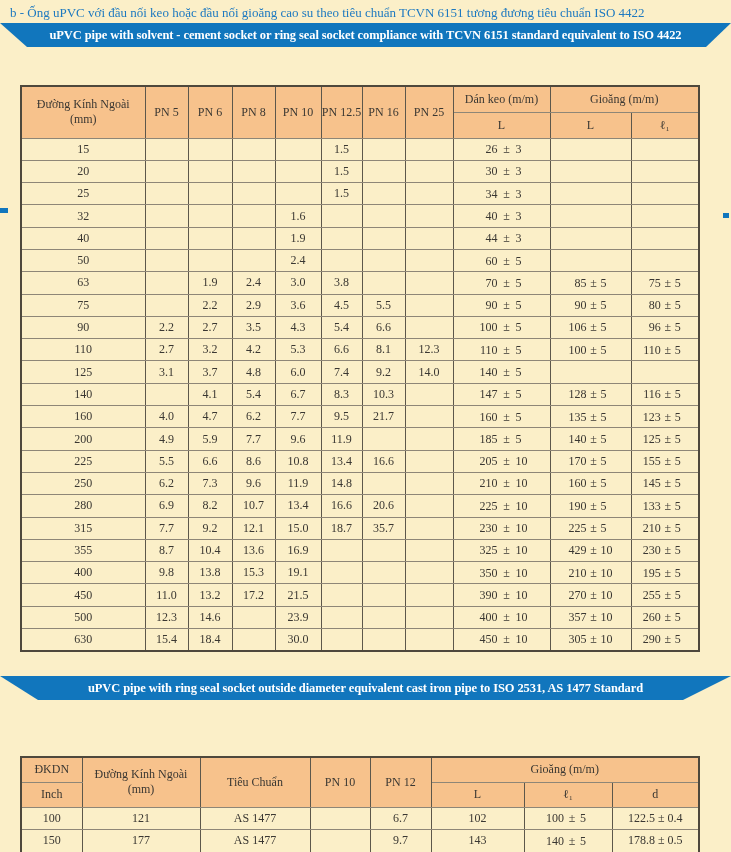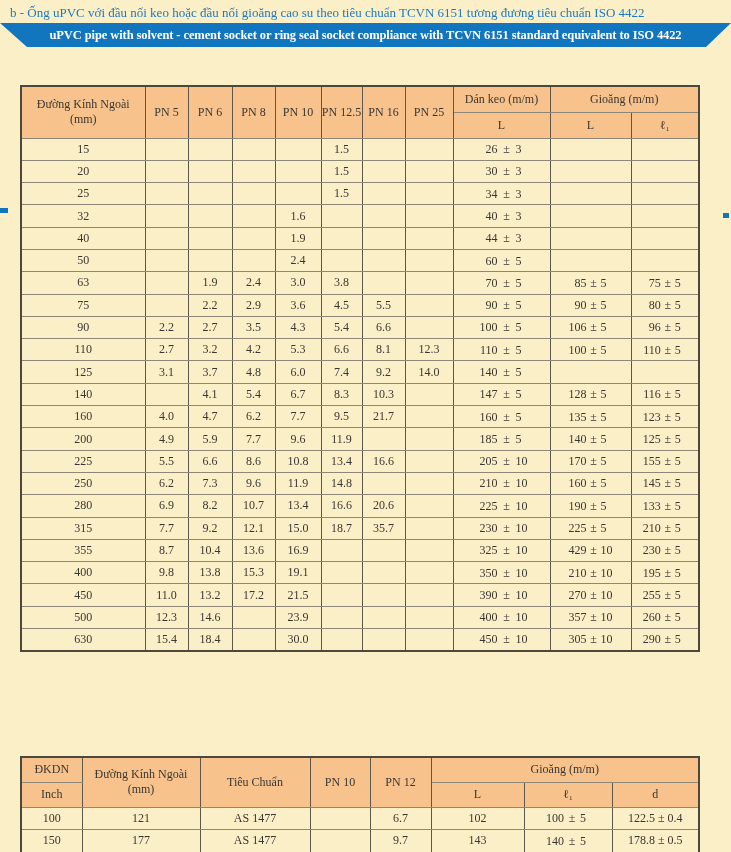--- a/index.html
+++ b/index.html
@@ -564,20 +564,23 @@
     <td class="tol gl">
       <span class="tv">305</span><span class="ts">±</span><span class="tt">10</span>
     </td>
     <td class="tol l1c">
       <span class="tv">290</span><span class="ts">±</span><span class="tt">5</span>
     </td>
   </tr>
 </tbody>
   </table>
 
+  <div class="banner banner-c">
+    <span>uPVC pipe with ring seal socket outside diameter equivalent cast iron pipe to ISO 2531, AS 1477 Standard</span>
+  </div>
 
   <table class="t2">
     <colgroup>
       <col style="width:61px">
         <col style="width:118px">
         <col style="width:110px">
         <col style="width:60px">
       <col style="width:61px">
         <col style="width:93px">
         <col style="width:88px">

